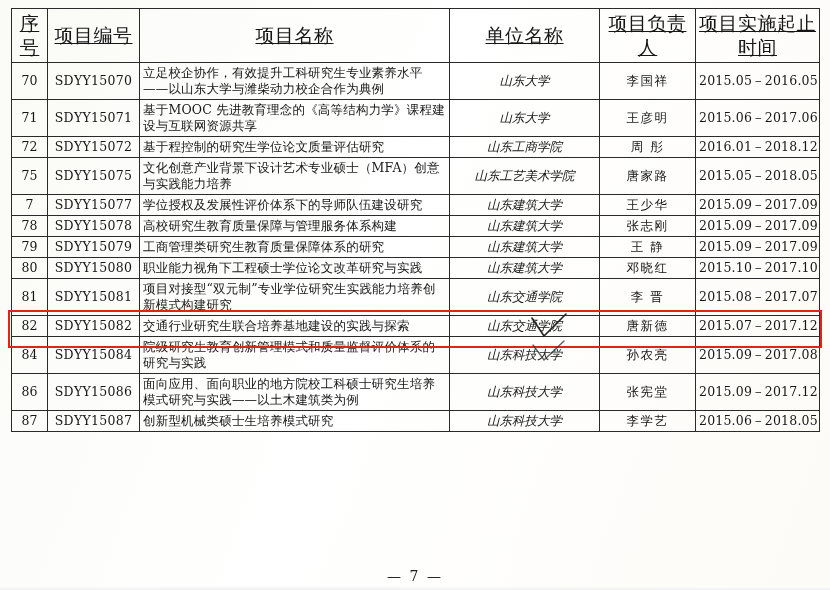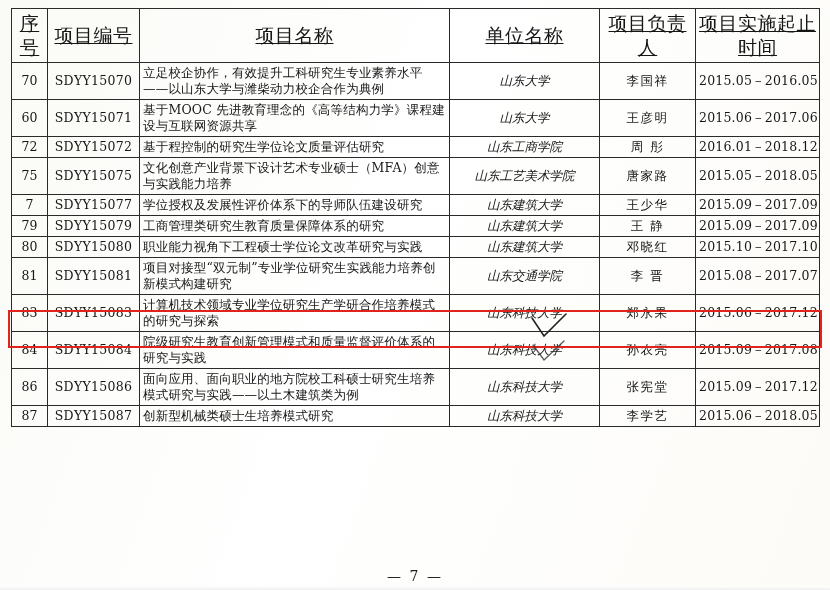--- a/index.html
+++ b/index.html
@@ -154,21 +154,21 @@
       <tr class="r2">
         <td class="no">70</td>
         <td class="code">SDYY15070</td>
         <td class="name">立足校企协作，有效提升工科研究生专业素养水平——以山东大学与潍柴动力校企合作为典例</td>
         <td class="unit">山东大学</td>
         <td class="lead">李国祥</td>
         <td class="date">2015.05－2016.05</td>
       </tr>
 
       <tr class="r2">
-        <td class="no">60</td>
+        <td class="no">71</td>
         <td class="code">SDYY15071</td>
         <td class="name">基于MOOC 先进教育理念的《高等结构力学》课程建设与互联网资源共享</td>
         <td class="unit">山东大学</td>
         <td class="lead">王彦明</td>
         <td class="date">2015.06－2017.06</td>
       </tr>
 
       <tr class="r1">
         <td class="no">72</td>
         <td class="code">SDYY15072</td>
@@ -192,20 +192,28 @@
 
       <tr class="r1">
         <td class="no">7</td>
         <td class="code">SDYY15077</td>
         <td class="name">学位授权及发展性评价体系下的导师队伍建设研究</td>
         <td class="unit">山东建筑大学</td>
         <td class="lead">王少华</td>
         <td class="date">2015.09－2017.09</td>
       </tr>
 
+      <tr class="r1">
+        <td class="no">78</td>
+        <td class="code">SDYY15078</td>
+        <td class="name">高校研究生教育质量保障与管理服务体系构建</td>
+        <td class="unit">山东建筑大学</td>
+        <td class="lead">张志刚</td>
+        <td class="date">2015.09－2017.09</td>
+      </tr>
 
       <tr class="r1">
         <td class="no">79</td>
         <td class="code">SDYY15079</td>
         <td class="name">工商管理类研究生教育质量保障体系的研究</td>
         <td class="unit">山东建筑大学</td>
         <td class="lead">王 静</td>
         <td class="date">2015.09－2017.09</td>
       </tr>
 
@@ -220,29 +228,29 @@
 
       <tr class="r2">
         <td class="no">81</td>
         <td class="code">SDYY15081</td>
         <td class="name">项目对接型“双元制”专业学位研究生实践能力培养创新模式构建研究</td>
         <td class="unit">山东交通学院</td>
         <td class="lead">李 晋</td>
         <td class="date">2015.08－2017.07</td>
       </tr>
 
-
-      <tr class="r2">
-        <td class="no">83</td>
-        <td class="code">SDYY15083</td>
-        <td class="name">计算机技术领域专业学位研究生产学研合作培养模式的研究与探索</td>
-        <td class="unit">山东科技大学</td>
-        <td class="lead">郑永果</td>
-        <td class="date">2015.06－2017.12</td>
-      </tr>
+      <tr class="r1">
+        <td class="no">82</td>
+        <td class="code">SDYY15082</td>
+        <td class="name">交通行业研究生联合培养基地建设的实践与探索</td>
+        <td class="unit">山东交通学院</td>
+        <td class="lead">唐新德</td>
+        <td class="date">2015.07－2017.12</td>
+      </tr>
+
 
       <tr class="r2">
         <td class="no">84</td>
         <td class="code">SDYY15084</td>
         <td class="name">院级研究生教育创新管理模式和质量监督评价体系的研究与实践</td>
         <td class="unit">山东科技大学</td>
         <td class="lead">孙农亮</td>
         <td class="date">2015.09－2017.08</td>
       </tr>
 

